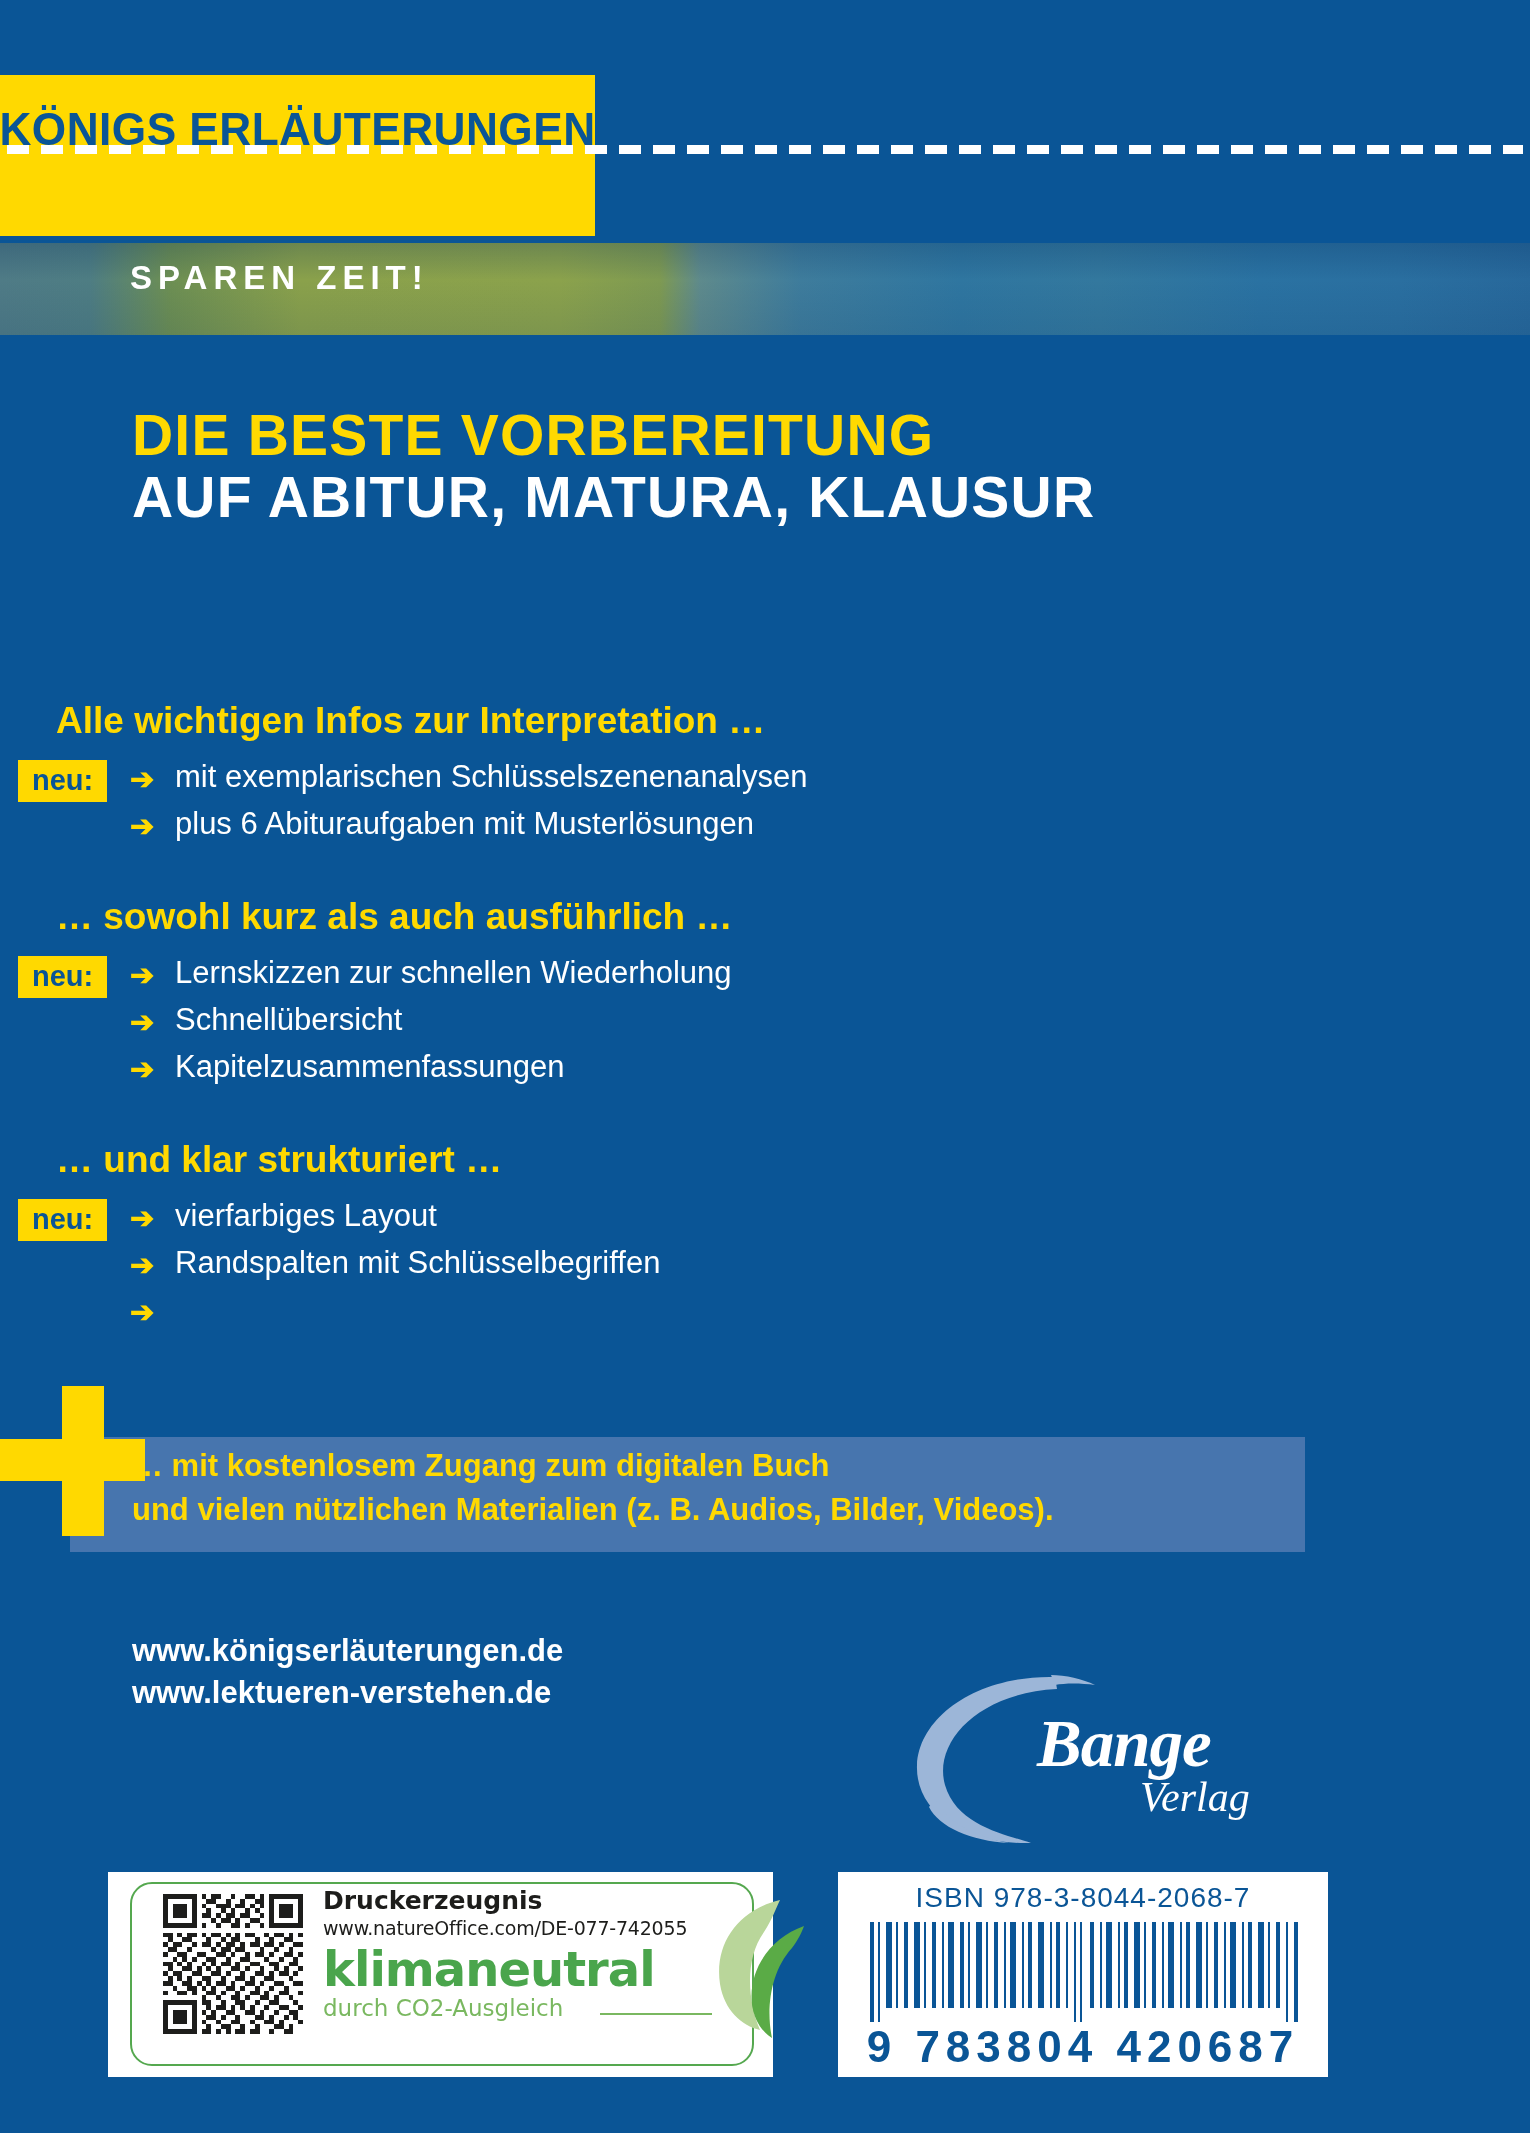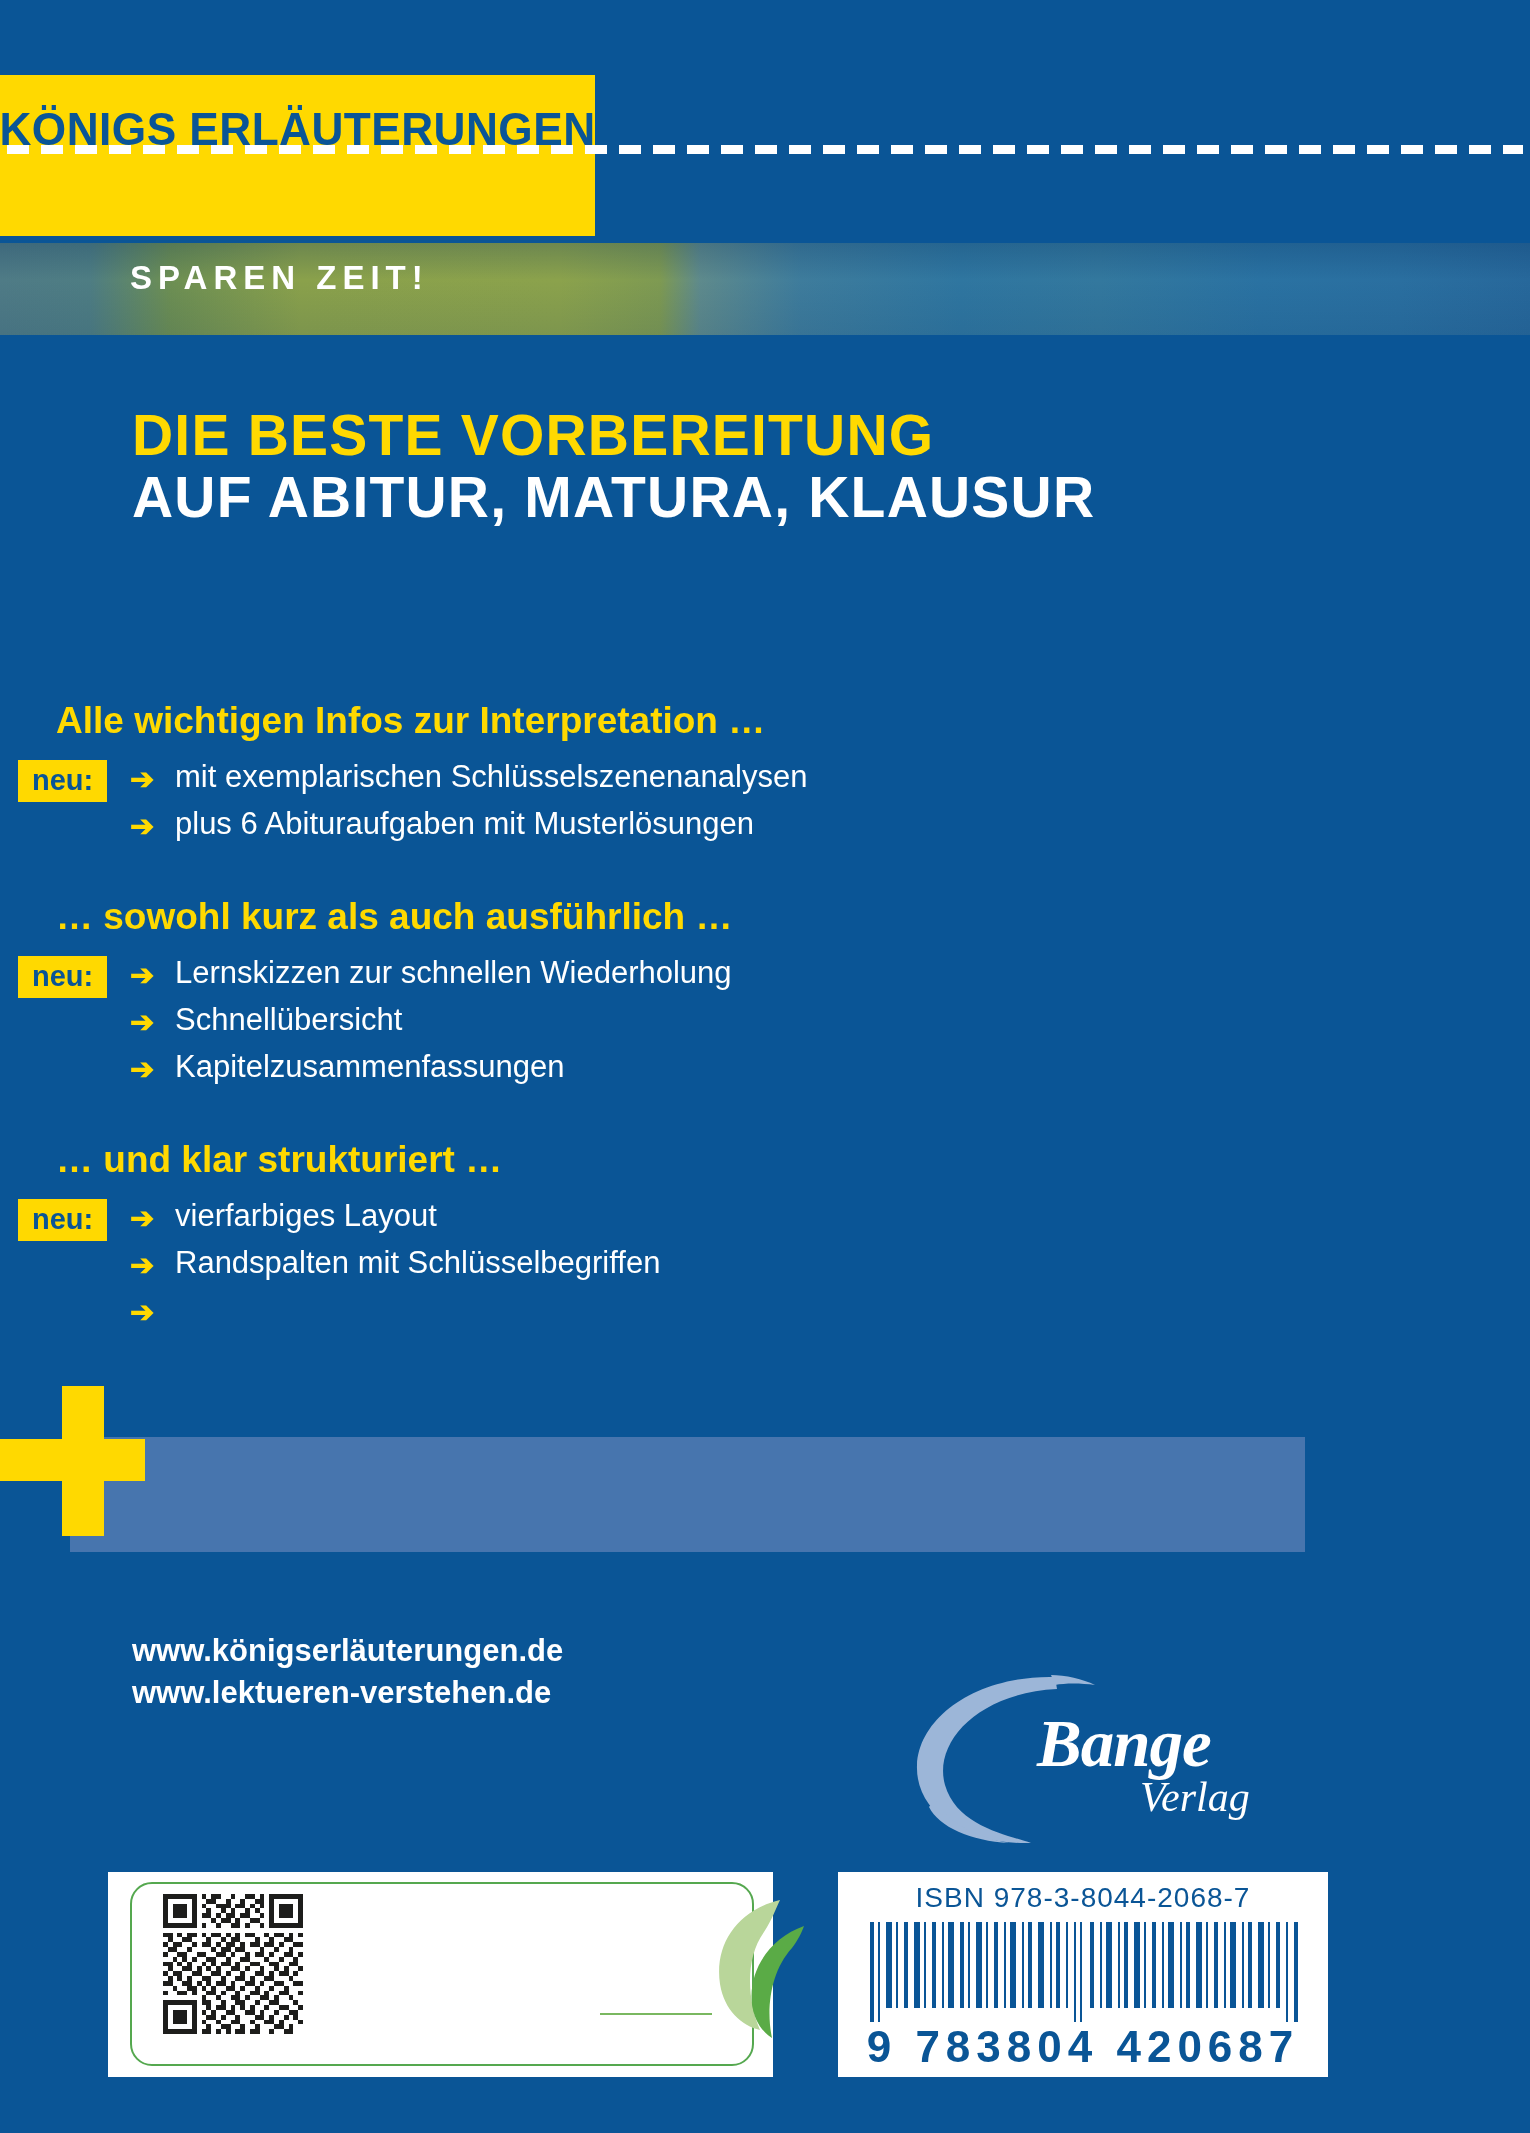--- a/index.html
+++ b/index.html
@@ -236,20 +236,24 @@
         <span class="arrow">➔</span>
       </div>
     </div>
 
   </div>
 
   <div class="callout"></div>
   <div class="plus">
     <div class="v"></div>
       <div class="h"></div>
+  </div>
+  <div class="callout-text">
+    <div>… mit kostenlosem Zugang zum digitalen Buch</div>
+    <div>und vielen nützlichen Materialien (z. B. Audios, Bilder, Videos).</div>
   </div>
 
   <div class="urls">
     <div>www.königserläuterungen.de</div>
     <div>www.lektueren-verstehen.de</div>
   </div>
 
   <div class="bange">
     <svg width="260" height="180" viewBox="0 0 260 180">
       <path d="M150 8 C72 6 14 48 12 96 C10 146 64 176 126 174 C104 166 52 158 40 116 C28 74 72 24 152 20 Z" fill="#9cb6d8"></path>
@@ -490,20 +494,26 @@
           <rect x="26" y="27" width="1" height="1"></rect>
         <rect x="8" y="28" width="2" height="1"></rect>
           <rect x="11" y="28" width="1" height="1"></rect>
           <rect x="13" y="28" width="1" height="1"></rect>
         <rect x="15" y="28" width="2" height="1"></rect>
           <rect x="18" y="28" width="2" height="1"></rect>
           <rect x="22" y="28" width="1" height="1"></rect>
           <rect x="25" y="28" width="2" height="1"></rect>
       </g>
     </svg>
+    <div class="klima-texts">
+      <div class="kl-t1">Druckerzeugnis</div>
+      <div class="kl-t2">www.natureOffice.com/DE-077-742055</div>
+      <div class="kl-t3">klimaneutral</div>
+      <div class="kl-t4">durch CO2-Ausgleich</div>
+    </div>
     <div class="kl-rule"></div>
     <svg class="leaf" viewBox="0 0 110 150">
       <path d="M72 8 C30 18 6 52 12 92 C16 118 34 134 52 138 C40 110 36 68 56 40 C64 28 68 16 72 8 Z" fill="#b9d69a"></path>
       <path d="M96 34 C62 46 40 78 44 112 C46 128 54 140 64 146 C58 118 62 80 84 56 C90 48 94 40 96 34 Z" fill="#5aab46"></path>
     </svg>
   </div>
 
   <div class="isbn-box">
     <div class="isbn-label">ISBN 978-3-8044-2068-7</div>
     <svg class="barcode" viewBox="0 0 218 50" shape-rendering="crispEdges">

